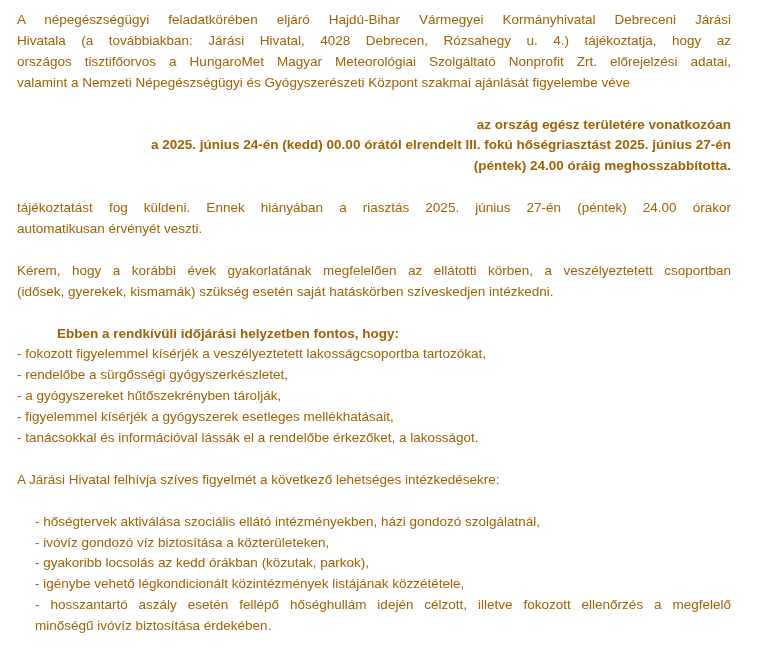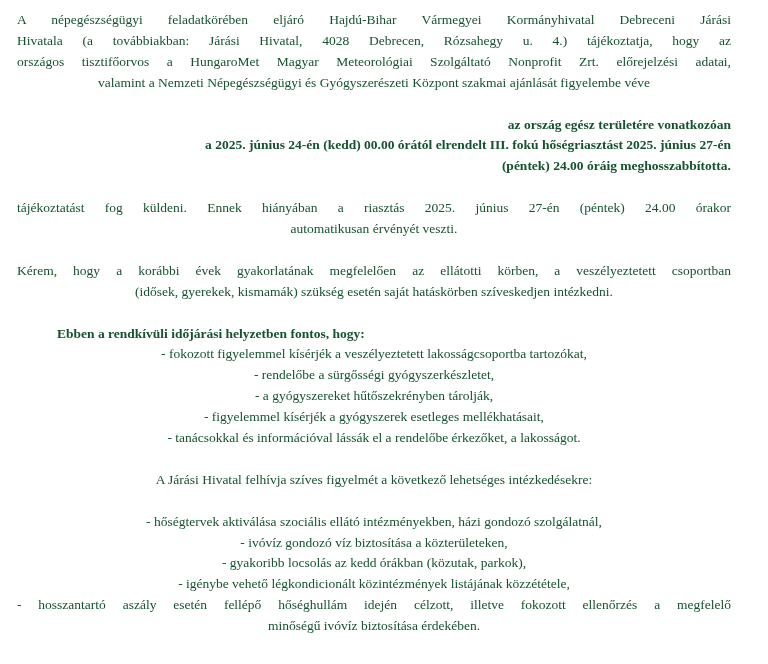--- a/index.html
+++ b/index.html
@@ -5,38 +5,38 @@
   html, body {
     margin: 0;
     padding: 0;
     background: #ffffff;
   }
   .page {
     box-sizing: border-box;
     width: 768px;
     height: 664px;
     background: #ffffff;
-    color: #14532d;
-    font-family: Liberation Serif, serif;
+    color: #a16207;
+    font-family: Liberation Sans, sans-serif;
     font-size: 13.5px;
     line-height: 20.9px;
     padding: 10px 37px 0 17px;
     overflow: hidden;
   }
   .blk { margin: 0 0 20.9px 0; }
-  .blk:last-child { margin-bottom: 0; }
+  .blk:last-child { margin-bottom: 0; margin-left: 18px; }
   
   .jl {
     text-align: justify;
     text-align-last: justify;
     -moz-text-align-last: justify;
     white-space: normal;
   }
   
-  .ll { text-align: center; }
+  .ll { text-align: left; }
   .heading {
     font-weight: 700;
     text-align: right;
   }
   .bold { font-weight: 700; margin-left: 40px; }
 </style>
 </head>
 <body>
 
 <div class="page">

